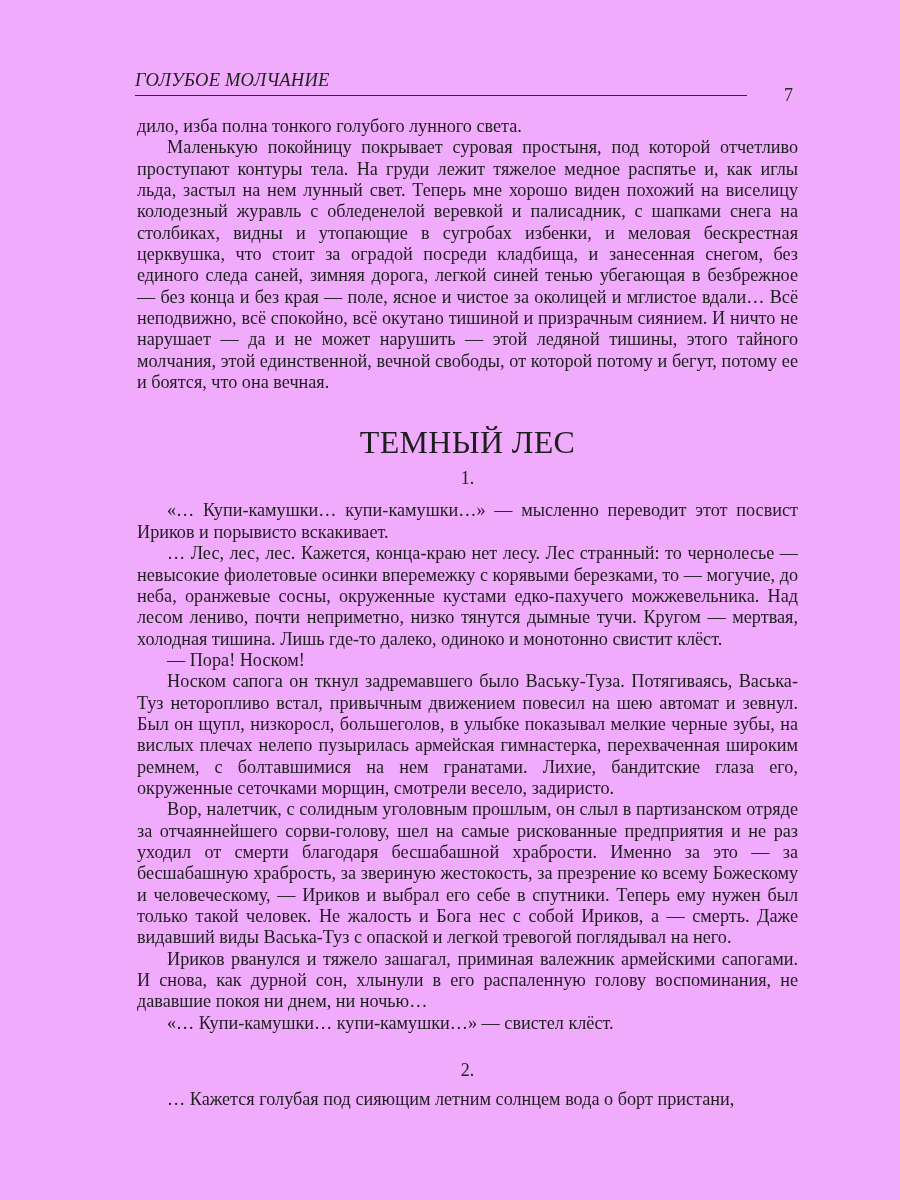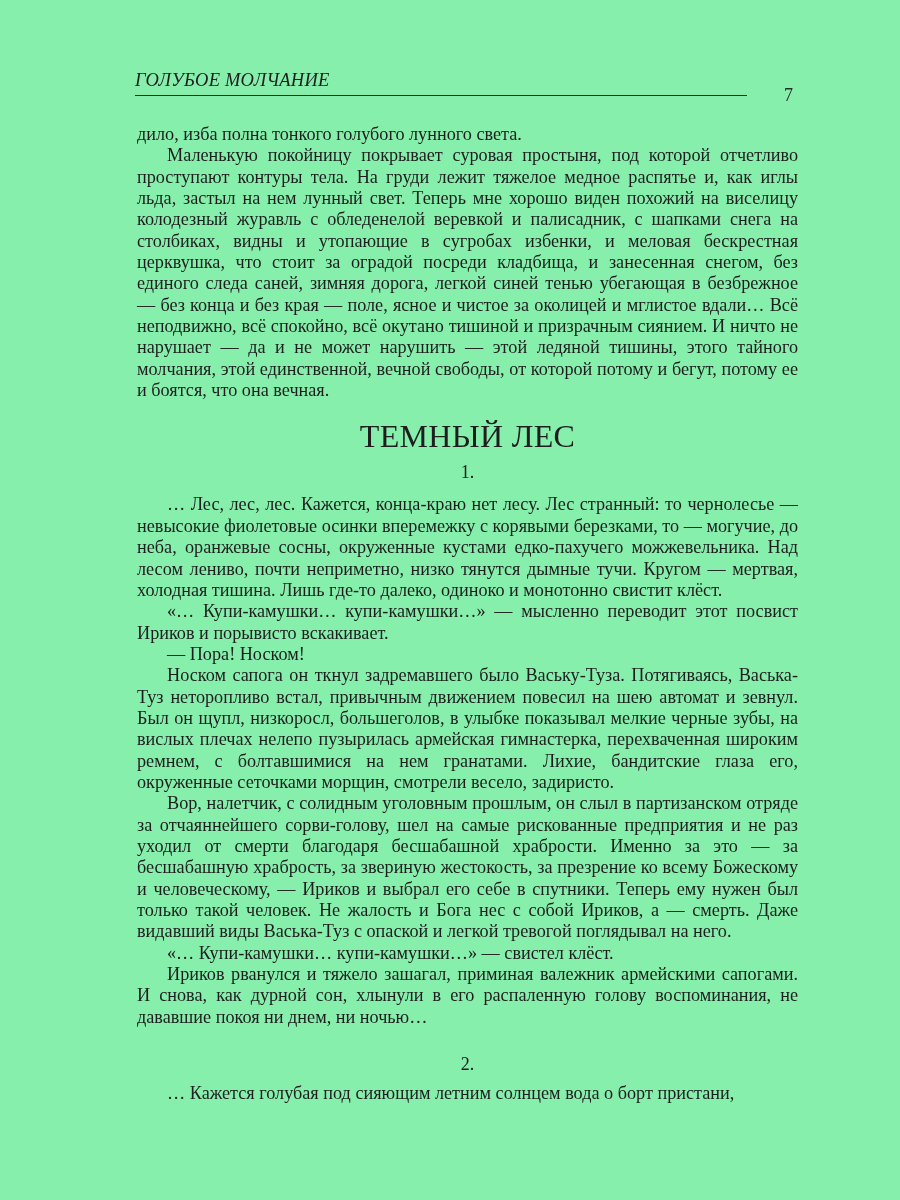--- a/index.html
+++ b/index.html
@@ -12,21 +12,21 @@
     height: 1200px;
     position: relative;
     overflow: hidden;
     color: #1e1e1e;
     font-family: "Liberation Serif", "DejaVu Serif", serif;
   }
   .page {
     position: absolute;
     left: 0; top: 0;
     width: 900px; height: 1200px;
-    background: #86efac;
+    background: #f0abfc;
   }
   .running-head {
     position: absolute;
     left: 135px;
     top: 68px;
     width: 612px;
     height: 27px;
     border-bottom: 1.6px solid #2a2a2a;
   }
   .running-head .title {
@@ -41,36 +41,36 @@
     position: absolute;
     left: 784px;
     top: 84px;
     font-size: 18px;
     line-height: 22px;
     color: #2a2a2a;
   }
   .text-block {
     position: absolute;
     left: 137px;
-    top: 124px;
+    top: 116px;
     width: 661px;
   }
   .text-block p {
     margin: 0;
     font-size: 18.2px;
     line-height: 21.35px;
     text-align: justify;
     text-indent: 30px;
     hyphens: manual;
   }
   .text-block p.no-indent {
     text-indent: 0;
   }
   .chapter-title {
-    margin: 16px 0 0 0;
+    margin: 30px 0 0 0;
     text-align: center;
     font-size: 32px;
     line-height: 38px;
     font-weight: normal;
     letter-spacing: 0.3px;
     color: #1e1e1e;
   }
   .section-number {
     margin: 6px 0 11px 0;
     text-align: center;
@@ -92,25 +92,25 @@
   </div>
   <div class="page-number">7</div>
 
   <div class="text-block">
     <p class="no-indent">дило, изба полна тонкого голубого лунного света.</p>
     <p>Маленькую покойницу покрывает суровая простыня, под которой отчетливо проступают контуры тела. На груди лежит тяжелое медное распятье и, как иглы льда, застыл на нем лунный свет. Теперь мне хорошо виден похожий на виселицу колодезный журавль с обледенелой веревкой и палисадник, с шапками снега на столбиках, видны и утопающие в сугробах избенки, и меловая бескрестная церквушка, что стоит за оградой посреди кладбища, и занесенная снегом, без единого следа саней, зимняя дорога, легкой синей тенью убегающая в безбрежное — без конца и без края — поле, ясное и чистое за околицей и мглистое вдали… Всё неподвижно, всё спокойно, всё окутано тишиной и призрачным сиянием. И ничто не нарушает — да и не может нарушить — этой ледяной тишины, этого тайного молчания, этой единственной, вечной свободы, от которой потому и бегут, потому ее и боятся, что она вечная.</p>
 
     <h1 class="chapter-title">ТЕМНЫЙ ЛЕС</h1>
 
     <div class="section-number">1.</div>
+    <p>«… Купи-камушки… купи-камушки…» — мысленно переводит этот посвист Ириков и порывисто вскакивает.</p>
     <p>… Лес, лес, лес. Кажется, конца-краю нет лесу. Лес странный: то чернолесье — невысокие фиолетовые осинки вперемежку с корявыми березками, то — могучие, до неба, оранжевые сосны, окруженные кустами едко-пахучего можжевельника. Над лесом лениво, почти неприметно, низко тянутся дымные тучи. Кругом — мертвая, холодная тишина. Лишь где-то далеко, одиноко и монотонно свистит клёст.</p>
-    <p>«… Купи-камушки… купи-камушки…» — мысленно переводит этот посвист Ириков и порывисто вскакивает.</p>
     <p>— Пора! Носком!</p>
     <p>Носком сапога он ткнул задремавшего было Ваську-Туза. Потягиваясь, Васька-Туз неторопливо встал, привычным движением повесил на шею автомат и зевнул. Был он щупл, низкоросл, большеголов, в улыбке показывал мелкие черные зубы, на вислых плечах нелепо пузырилась армейская гимнастерка, перехваченная широким ремнем, с болтавшимися на нем гранатами. Лихие, бандитские глаза его, окруженные сеточками морщин, смотрели весело, задиристо.</p>
     <p>Вор, налетчик, с солидным уголовным прошлым, он слыл в партизанском отряде за отчаяннейшего сорви-голову, шел на самые рискованные предприятия и не раз уходил от смерти благодаря бесшабашной храбрости. Именно за это — за бесшабашную храбрость, за звериную жестокость, за презрение ко всему Божескому и человеческому, — Ириков и выбрал его себе в спутники. Теперь ему нужен был только такой человек. Не жалость и Бога нес с собой Ириков, а — смерть. Даже видавший виды Васька-Туз с опаской и легкой тревогой поглядывал на него.</p>
+    <p>Ириков рванулся и тяжело зашагал, приминая валежник армейскими сапогами. И снова, как дурной сон, хлынули в его распаленную голову воспоминания, не дававшие покоя ни днем, ни ночью…</p>
     <p>«… Купи-камушки… купи-камушки…» — свистел клёст.</p>
-    <p>Ириков рванулся и тяжело зашагал, приминая валежник армейскими сапогами. И снова, как дурной сон, хлынули в его распаленную голову воспоминания, не дававшие покоя ни днем, ни ночью…</p>
 
     <div class="section-number second">2.</div>
     <p>… Кажется голубая под сияющим летним солнцем вода о борт пристани,</p>
   </div>
 
 </div>
 
 </body></html>

